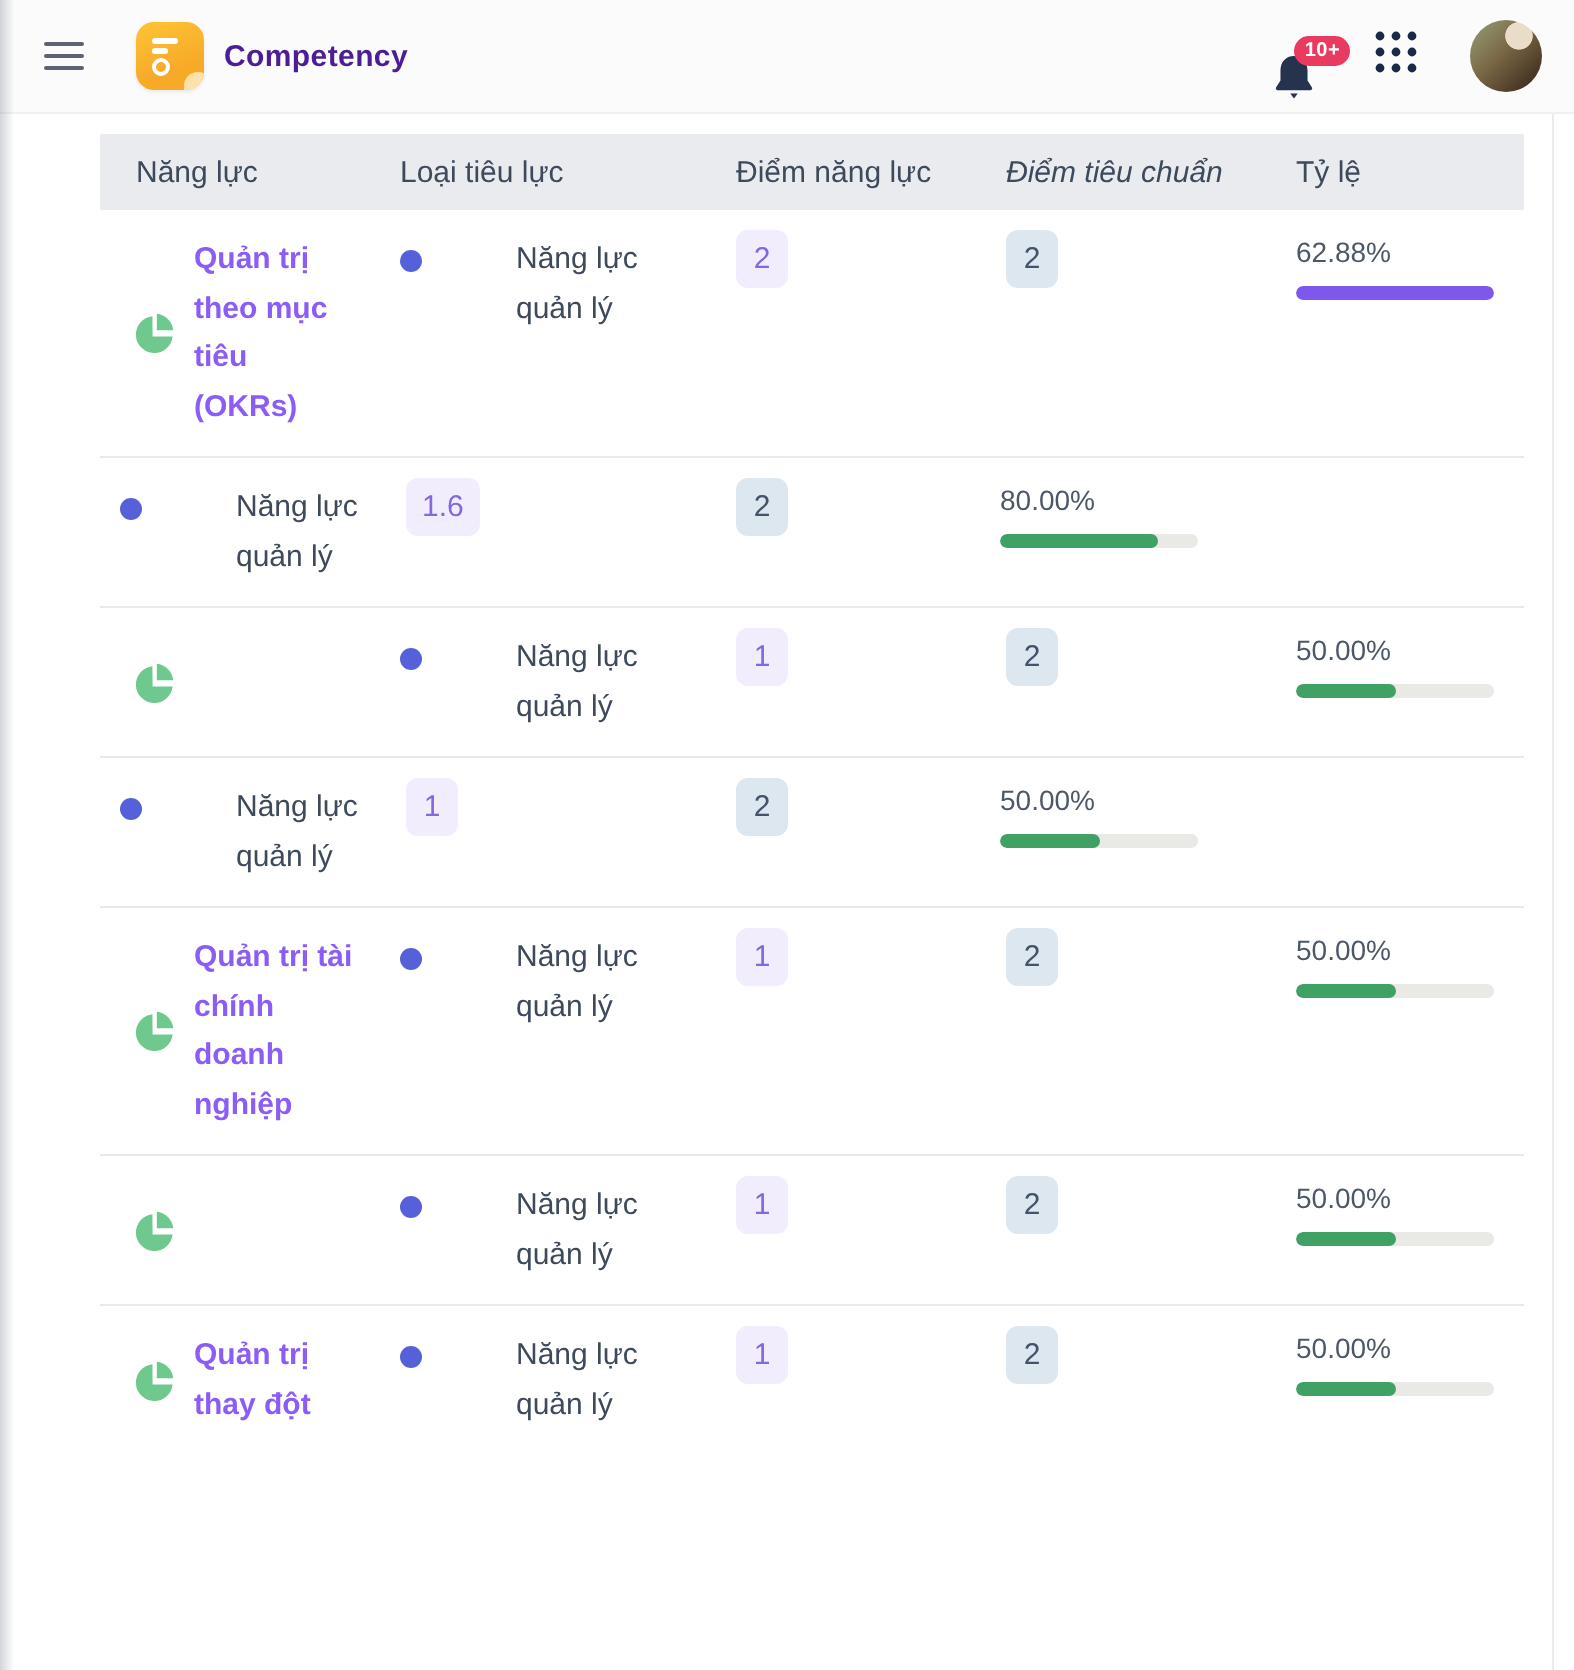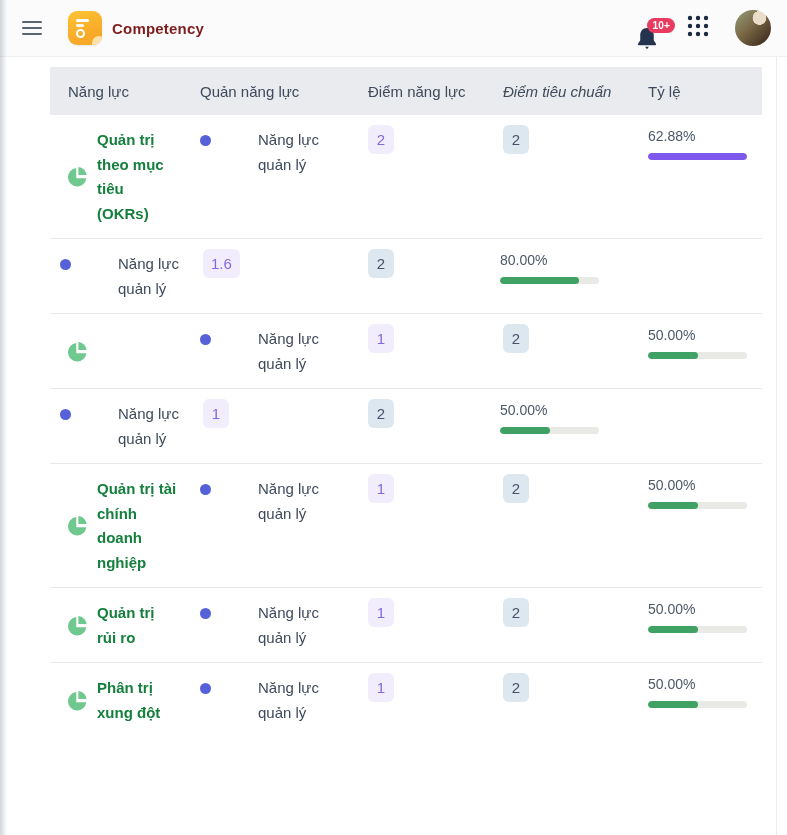--- a/index.html
+++ b/index.html
@@ -17,49 +17,49 @@
     display:flex; align-items:center; padding:0 14px 0 22px; z-index:10; }
   .hamburger { width:20px; height:14px; display:flex; flex-direction:column; justify-content:space-between; cursor:pointer; }
   .hamburger span { display:block; height:2px; background:#5a6472; border-radius:1px; }
   .app-logo { width:34px; height:34px; margin-left:26px; border-radius:9px;
     background:linear-gradient(160deg,#fdc435 0%,#f7a928 70%); position:relative; overflow:hidden;
     box-shadow:0 1px 2px rgba(0,0,0,0.08); flex:0 0 auto; }
   .app-logo .l1 { position:absolute; left:8px; top:8px; width:13px; height:2.5px; background:#fff; border-radius:2px; }
   .app-logo .l2 { position:absolute; left:8px; top:13px; width:8px; height:2.5px; background:#fff; border-radius:2px; }
   .app-logo .ring { position:absolute; left:8px; top:18px; width:9px; height:9px; border:2.5px solid #fff; border-radius:50%; }
   .app-logo .person { position:absolute; right:-4px; bottom:-5px; width:14px; height:14px; background:rgba(255,244,214,0.75); border-radius:50% 50% 0 0; }
-  .app-title { margin-left:10px; font-size:15px; font-weight:600; color:#7f1d1d; letter-spacing:.2px; }
+  .app-title { margin-left:10px; font-size:15px; font-weight:600; color:#4c1d95; letter-spacing:.2px; }
 
   .header-right { margin-left:auto; display:flex; align-items:center; gap:24px; padding-right:2px; }
   .bell-wrap { position:relative; width:28px; height:28px; cursor:pointer;margin-top:22px; }
   .notif-badge { position:absolute; top:-7px; right:-14px; background:#e93a5f; color:#fff;
     font-size:10px; font-weight:700; padding:2.5px 5px; border-radius:10px; line-height:1; letter-spacing:.2px; }
   .grid-icon { width:26px; height:26px; cursor:pointer; }
   .avatar { width:36px; height:36px; border-radius:50%; cursor:pointer;
     background:radial-gradient(circle at 68% 22%, #e9dcc8 0 18%, rgba(0,0,0,0) 19%),
       linear-gradient(135deg,#96a077 0%, #7a6746 45%, #4c3a28 80%, #33271b 100%); }
 
   
   .table-wrap { margin:5px 25px 0 50px; width:712px; }
   .thead { display:grid; grid-template-columns:140px 165px 135px 148px 1fr;
-    background:#e9ebee; height:48px; align-items:center; border-radius:1px;margin-top:10px; }
+    background:#e9ebee; height:38px; align-items:center; border-radius:1px;margin-top:10px; }
   .thead .th { font-size:15px; color:#3d4a5c; font-weight:500; white-space:nowrap; }
   .th.c-name { padding-left:18px; }
   .th.c-type { padding-left:10px; }
   .th.c-score { padding-left:13px; }
   .th.c-std { padding-left:13px;font-style:italic; }
   .th.c-ratio { padding-left:10px; }
 
   .trow { display:grid; grid-template-columns:140px 165px 135px 148px 1fr;
     border-bottom:1px solid #e7e9ec; padding:13px 0 12px 0; }
   .trow:last-child { border-bottom:none; }
   .cell { font-size:15px; color:#3e4a5b; }
   .name-cell { display:flex; align-items:center; padding-left:15px; gap:8px; }
   .pie { width:24px; height:24px; flex:0 0 auto; display:inline-flex; }
-  .cname { max-width:80px; font-weight:600; color:#15803d; line-height:24.5px; }
+  .cname { max-width:80px; font-weight:600; color:#8b5cf6; line-height:24.5px; }
   .type-cell { padding-left:10px; display:flex; align-items:flex-start; line-height:24.5px;gap:40px; }
   .type-dot { width:11px; height:11px; border-radius:50%; background:#5661d9; margin:7px 7px 0 0; flex:0 0 auto; }
   .score-cell, .std-cell { padding-left:13px; }
   .badge { display:inline-block; min-width:26px; text-align:center; padding:4px 8px;
     border-radius:6px; font-size:15px; line-height:21px; margin-top:-3px; }
   .badge-purple { background:#f2edfd; color:#8568dd; }
   .badge-blue { background:#dde7f0; color:#44536b; }
   .ratio-cell { padding-left:10px; padding-right:15px; }
   .pct { display:block; font-size:14px; color:#4c5868; margin-bottom:8px; line-height:17px; }
   .bar { display:block; width:99px; height:7px; background:#e9e9e6; border-radius:4px; overflow:hidden; }
@@ -108,21 +108,21 @@
           </g>
         </svg>
       </div>
       <div class="avatar"></div>
     </div>
   </div>
 
   <div class="table-wrap">
     <div class="thead">
       <div class="th c-name">Năng lực</div>
-      <div class="th c-type">Quản năng lực</div>
+      <div class="th c-type">Loại tiêu lực</div>
       <div class="th c-score">Điểm năng lực</div>
       <div class="th c-std">Điểm tiêu chuẩn</div>
       <div class="th c-ratio">Tỷ lệ</div>
     </div>
     <div id="tbody">
   <div class="trow">
     <div class="cell name-cell">
       <span class="pie">
         <svg viewBox="0 0 24 24" width="24" height="24">
           <path fill="#6fc98f" d="M11.2 3.1A9.2 9.2 0 1 0 21.3 13.2h-10z"></path>
@@ -243,49 +243,48 @@
   </div>
 
   <div class="trow">
     <div class="cell name-cell">
       <span class="pie">
         <svg viewBox="0 0 24 24" width="24" height="24">
           <path fill="#6fc98f" d="M11.2 3.1A9.2 9.2 0 1 0 21.3 13.2h-10z"></path>
           <path fill="#6fc98f" d="M13.4 1.9a9.2 9.2 0 0 1 8.2 8.2h-8.2z"></path>
         </svg>
       </span>
-      <span class="cname">Quản trị rủi ro</span>
-    </div>
-    <div class="cell type-cell">
-      <span class="type-dot"></span>
-      <span>Năng lực quản lý</span>
-    </div>
-    <div class="cell score-cell">
-      <span class="badge badge-purple">1</span>
-    </div>
-    <div class="cell std-cell">
-      <span class="badge badge-blue">2</span>
-    </div>
-    <div class="cell ratio-cell">
-      <span class="pct">50.00%</span>
-      <span class="bar">
-        <span class="fill" style="width: 50%; background: rgb(63, 162, 100);"></span>
-      </span>
-    </div>
-  </div>
-
-  <div class="trow">
-    <div class="cell name-cell">
-      <span class="pie">
-        <svg viewBox="0 0 24 24" width="24" height="24">
-          <path fill="#6fc98f" d="M11.2 3.1A9.2 9.2 0 1 0 21.3 13.2h-10z"></path>
-          <path fill="#6fc98f" d="M13.4 1.9a9.2 9.2 0 0 1 8.2 8.2h-8.2z"></path>
-        </svg>
-      </span>
-      <span class="cname">Phân trị xung đột</span>
+    </div>
+    <div class="cell type-cell">
+      <span class="type-dot"></span>
+      <span>Năng lực quản lý</span>
+    </div>
+    <div class="cell score-cell">
+      <span class="badge badge-purple">1</span>
+    </div>
+    <div class="cell std-cell">
+      <span class="badge badge-blue">2</span>
+    </div>
+    <div class="cell ratio-cell">
+      <span class="pct">50.00%</span>
+      <span class="bar">
+        <span class="fill" style="width: 50%; background: rgb(63, 162, 100);"></span>
+      </span>
+    </div>
+  </div>
+
+  <div class="trow">
+    <div class="cell name-cell">
+      <span class="pie">
+        <svg viewBox="0 0 24 24" width="24" height="24">
+          <path fill="#6fc98f" d="M11.2 3.1A9.2 9.2 0 1 0 21.3 13.2h-10z"></path>
+          <path fill="#6fc98f" d="M13.4 1.9a9.2 9.2 0 0 1 8.2 8.2h-8.2z"></path>
+        </svg>
+      </span>
+      <span class="cname">Quản trị thay đột</span>
     </div>
     <div class="cell type-cell">
       <span class="type-dot"></span>
       <span>Năng lực quản lý</span>
     </div>
     <div class="cell score-cell">
       <span class="badge badge-purple">1</span>
     </div>
     <div class="cell std-cell">
       <span class="badge badge-blue">2</span>

